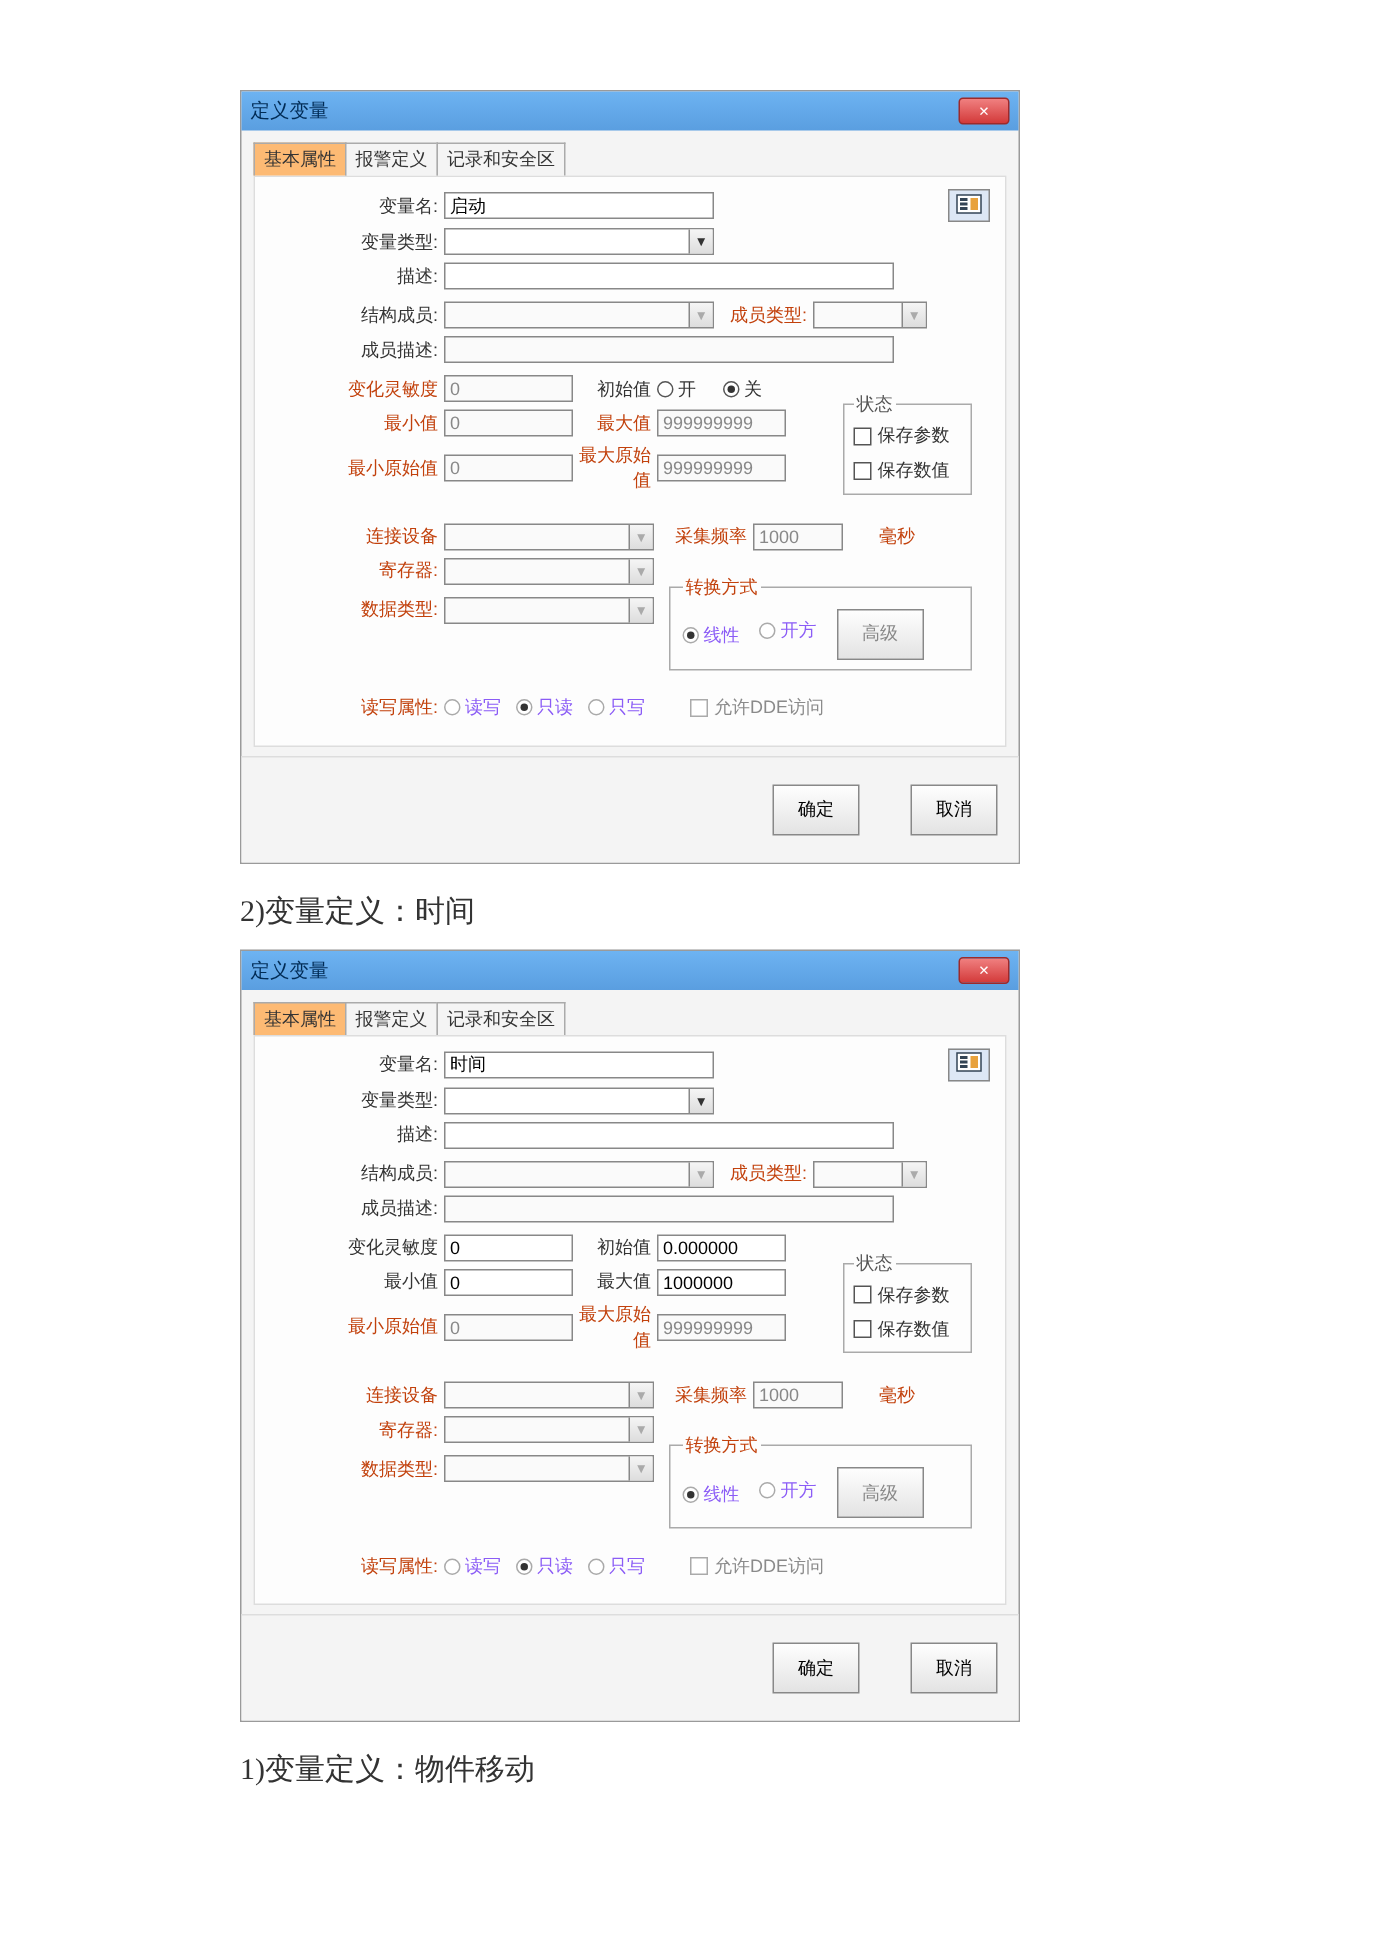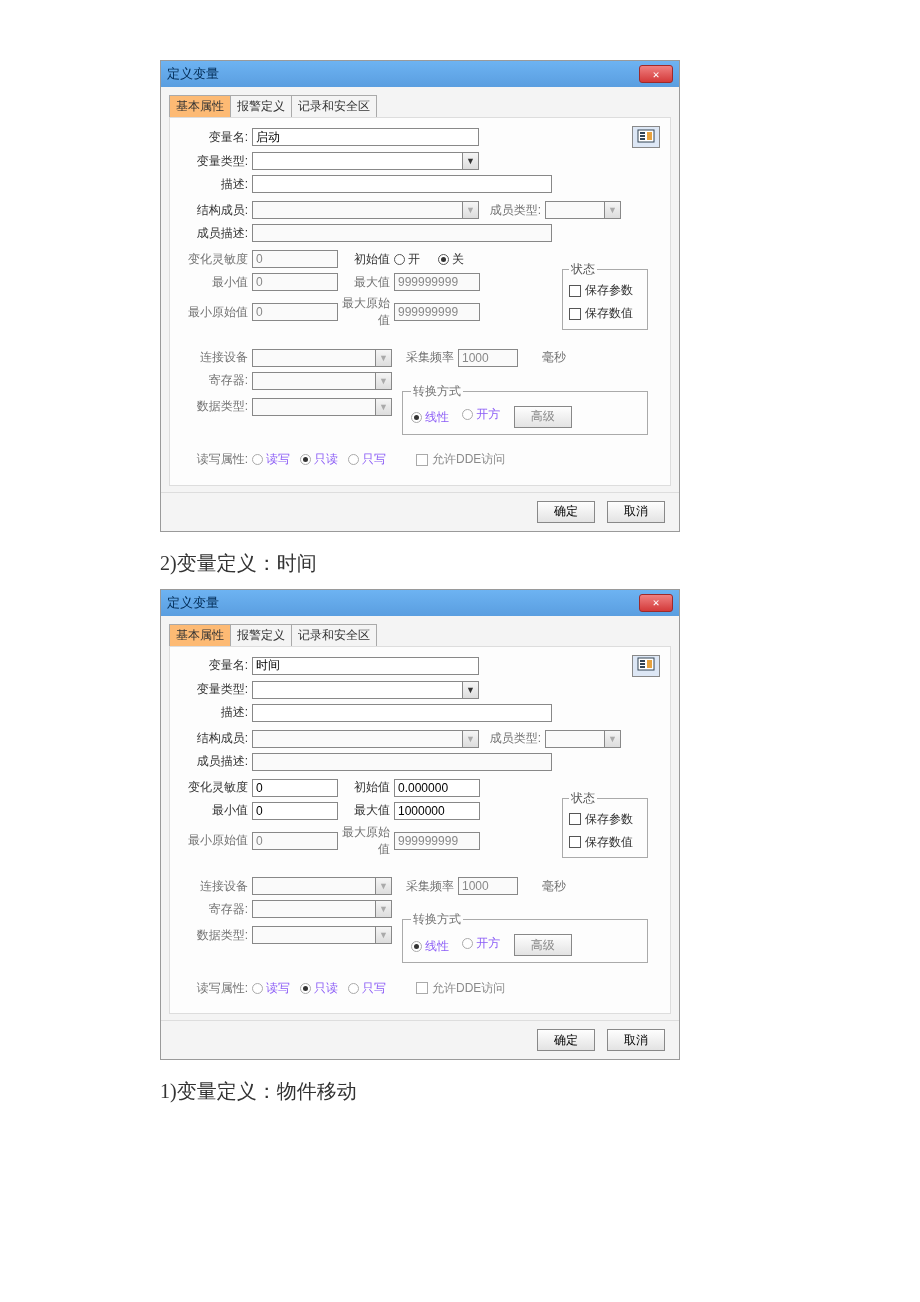--- a/index.html
+++ b/index.html
@@ -56,33 +56,33 @@
     cursor:pointer;
   }
   .tab.active { background:#fdba74; }
   .panel {
     margin: 0 8px 6px 8px;
     background:#fdfdfd;
     border:1px solid #ddd;
     padding:8px 10px 12px 10px;
   }
   .row { display:flex; align-items:center; margin-bottom:3px; min-height:20px; }
-  .lbl { flex: 0 0 72px; text-align:right; padding-right:4px; }
+  .lbl { flex: 0 0 72px; text-align:right; padding-right:4px;margin-left:44px; }
   .lbl-mid { flex: 0 0 56px; text-align:right; padding-right:4px; }
-  .lbl-disabled { color:#737373; }
+  .lbl-disabled { color:#c2410c; }
   input.textbox {
     height:18px;
     border:1px solid #888;
     padding:1px 3px;
     font-family:inherit;
     font-size:12px;
     background:#fff;
   }
   input.textbox[disabled]{ color:#888; background:#fafafa; }
-  .tb-w190 { width:227px; }
+  .tb-w190 { width:180px; }
   .tb-w300 { width:300px; }
   .tb-w88  { width:86px; }
   .tb-w70  { width:60px; }
   .dropdown {
     position:relative;
     display:inline-block;
   }
   .dropdown .arrow {
     position:absolute; right:1px; top:1px;
     width:16px; height:16px;
@@ -125,31 +125,31 @@
     display:inline-flex;align-items:center;justify-content:center;background:#fff;
   }
   .radio.checked .dot::after{
     content:""; width:5px;height:5px;border-radius:50%;background:#333;display:block;
   }
   .radio.disabled { color:#8b5cf6;font-family:Liberation Mono, monospace; }
   .radio.disabled .dot{ border-color:#aaa;}
   .chkbox.disabled { color:#8a8a8a; }
   .chkbox.disabled .box{ border-color:#aaa;}
   .btn {
-    min-width:58px; height:22px;
+    min-width:58px; height:34px;
     border:1px solid #888;
     background:linear-gradient(#fefefe,#e3e3e3);
     font-family:inherit;font-size:12px;
     cursor:pointer;
   }
   .btn.disabled{ color:#888; cursor:default;}
   .footer {
     background:#f4f4f4;
-    padding:8px 14px;
-    display:flex; gap:12px; justify-content:flex-end;
+    padding:18px 14px;
+    display:flex; gap:34px; justify-content:flex-end;
     border-top:1px solid #ddd;
   }
   .section-caption {
     font-family:"SimSun","Times New Roman",serif;
     font-size:20px;
     margin: 18px 0 12px 0;
   }
   .watermark {
     position:absolute;
     left:0; right:0; top:94px;

